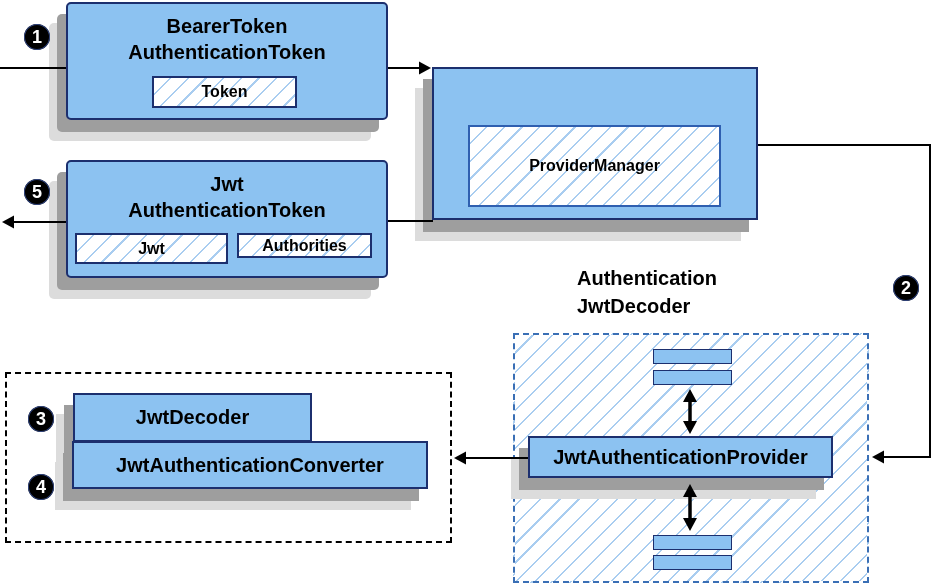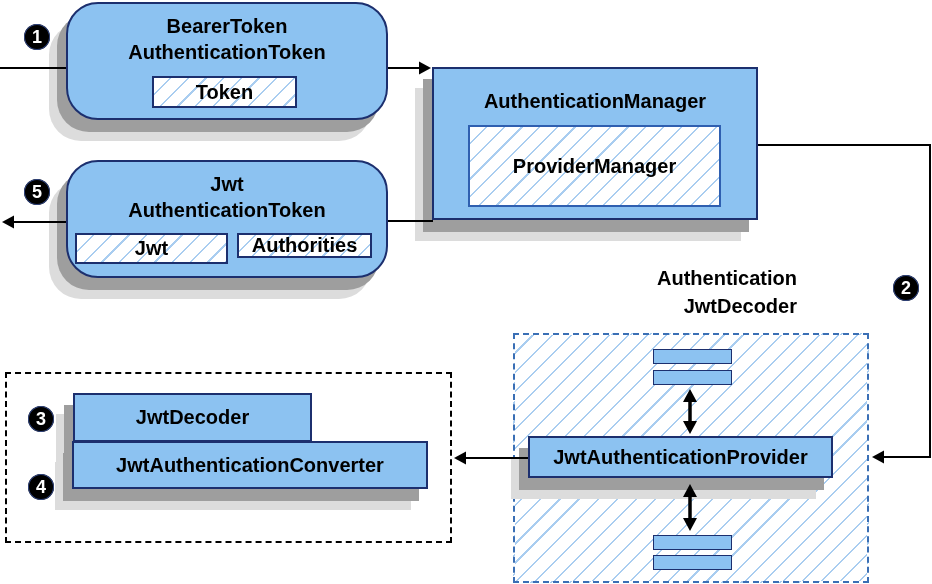--- a/index.html
+++ b/index.html
@@ -19,30 +19,30 @@
   #canvas{
     position:relative;width:932px;height:584px;background:#fff;overflow:hidden;
     font-family:"Liberation Sans","DejaVu Sans",sans-serif;color:var(--text-color);
   }
   .node{
     position:absolute;background:var(--box-fill);
     border:2px solid var(--box-border);box-sizing:border-box;
     box-shadow:-9px 12px 0 var(--shadow-dark),-17px 21px 0 var(--shadow-light);
     z-index:2;
   }
-  .rounded{border-radius:32px;}
+  .rounded{border-radius:5px;}
   .node-title{
     text-align:center;font-weight:bold;font-size:20px;line-height:26px;margin-top:9px;
   }
   .chip{
     position:absolute;background-color:#fff;
     background-image:repeating-linear-gradient(135deg,transparent 0 11px,var(--hatch-line) 11px 12.5px);
     border:2px solid var(--box-border);box-sizing:border-box;
     display:flex;align-items:center;justify-content:center;
-    font-weight:bold;font-size:20px;
+    font-weight:bold;font-size:16px;
   }
   .chip.blue-border{border-color:var(--inner-border);}
   .group-box{
     position:absolute;box-sizing:border-box;z-index:1;
   }
   .group-box.blue-dashed{
     border:2px dashed var(--dashed-blue);
     background-color:#fff;
     background-image:repeating-linear-gradient(135deg,transparent 0 12px,var(--hatch-line) 12px 13.5px);
   }
@@ -57,21 +57,21 @@
     display:flex;align-items:center;justify-content:center;
     font-weight:bold;font-size:20px;text-align:center;
   }
   .badge{
     position:absolute;width:26px;height:26px;border-radius:50%;
     background:var(--badge-bg);color:var(--badge-fg);
     font-weight:bold;font-size:18px;line-height:26px;text-align:center;
     z-index:6;box-shadow:0 0 0 1px #31457f inset;
   }
   .group-label{
-    position:absolute;text-align:right;font-weight:bold;font-size:20px;line-height:28px;z-index:2;
+    position:absolute;text-align:left;font-weight:bold;font-size:20px;line-height:28px;z-index:2;
   }
   #connectors{position:absolute;left:0;top:0;z-index:5;pointer-events:none;}
   #connectors line,#connectors polyline{stroke:var(--line-color);}
   #connectors polygon{fill:var(--line-color);}
 </style>
 </head>
 <body>
 
 <div id="canvas">
 
@@ -79,21 +79,20 @@
     <div class="node-title">
       <div>BearerToken</div>
       <div>AuthenticationToken</div>
     </div>
     <div class="chip" style="left:84px;top:72px;width:145px;height:32px;">
       <span>Token</span>
     </div>
   </div>
 
   <div class="node" style="left:432px;top:67px;width:326px;height:153px;">
-    <div class="node-title" style="margin-top:19px;">AuthenticationManager</div>
     <div class="chip blue-border" style="left:34px;top:56px;width:253px;height:82px;">
       <span>ProviderManager</span>
     </div>
   </div>
 
   <div class="node rounded" style="left:66px;top:160px;width:322px;height:118px;">
     <div class="node-title">
       <div>Jwt</div>
       <div>AuthenticationToken</div>
     </div>

